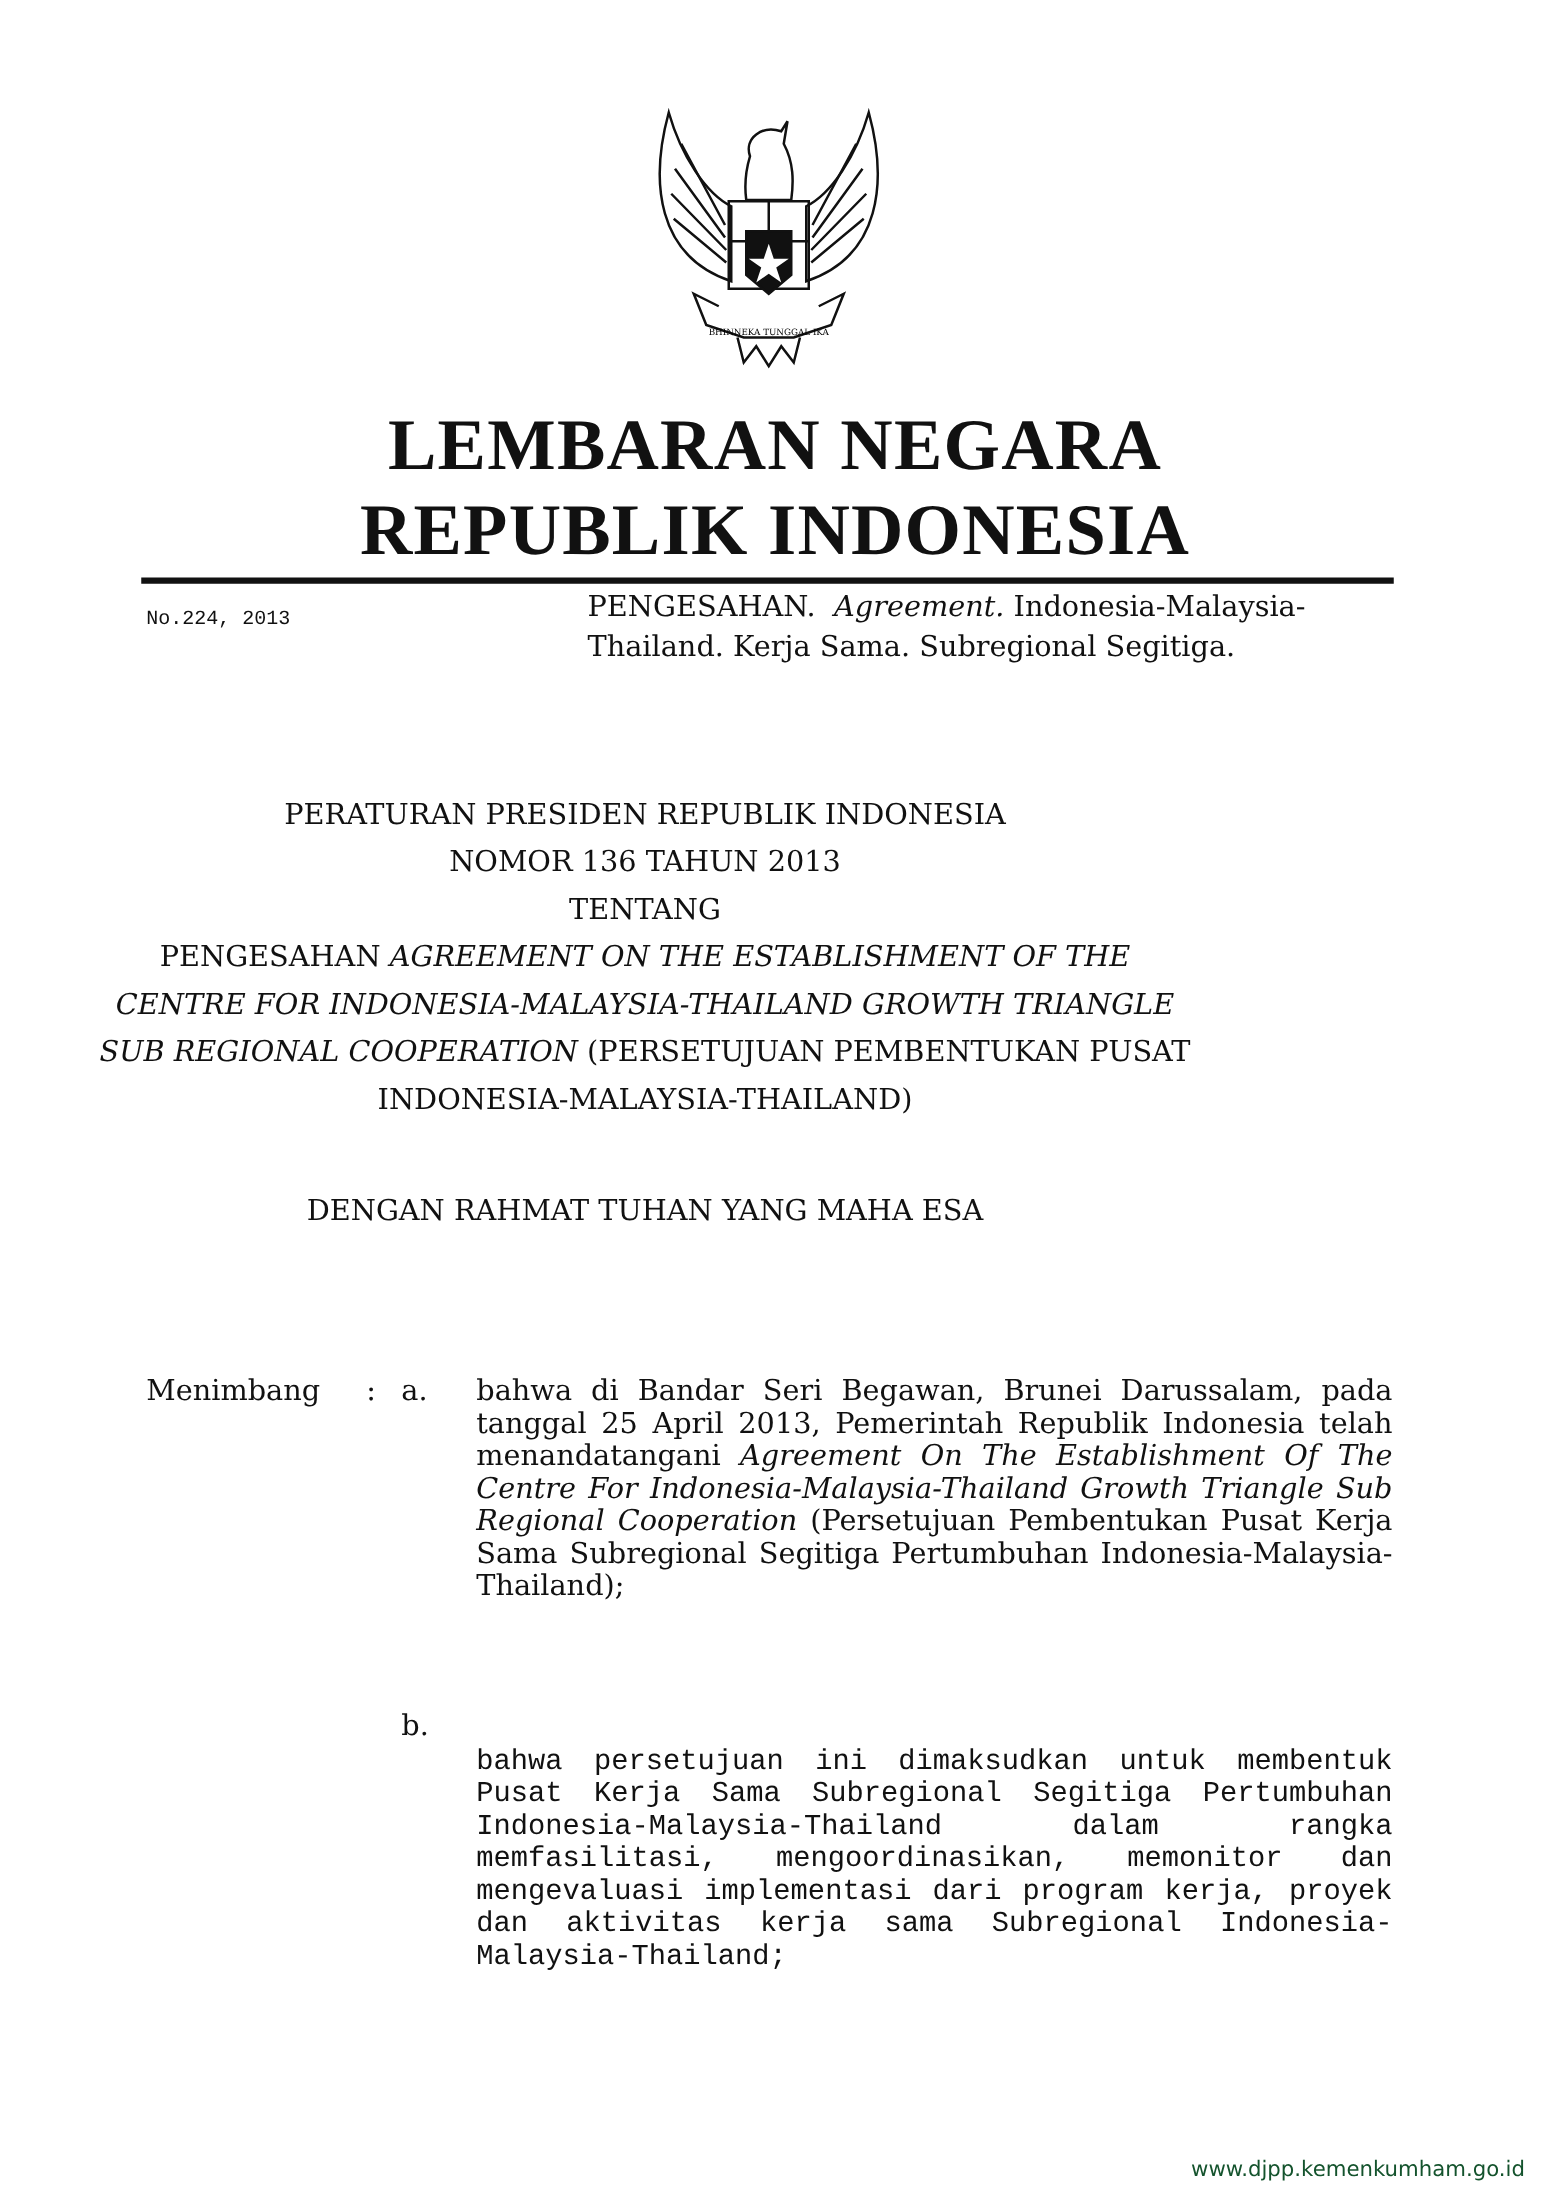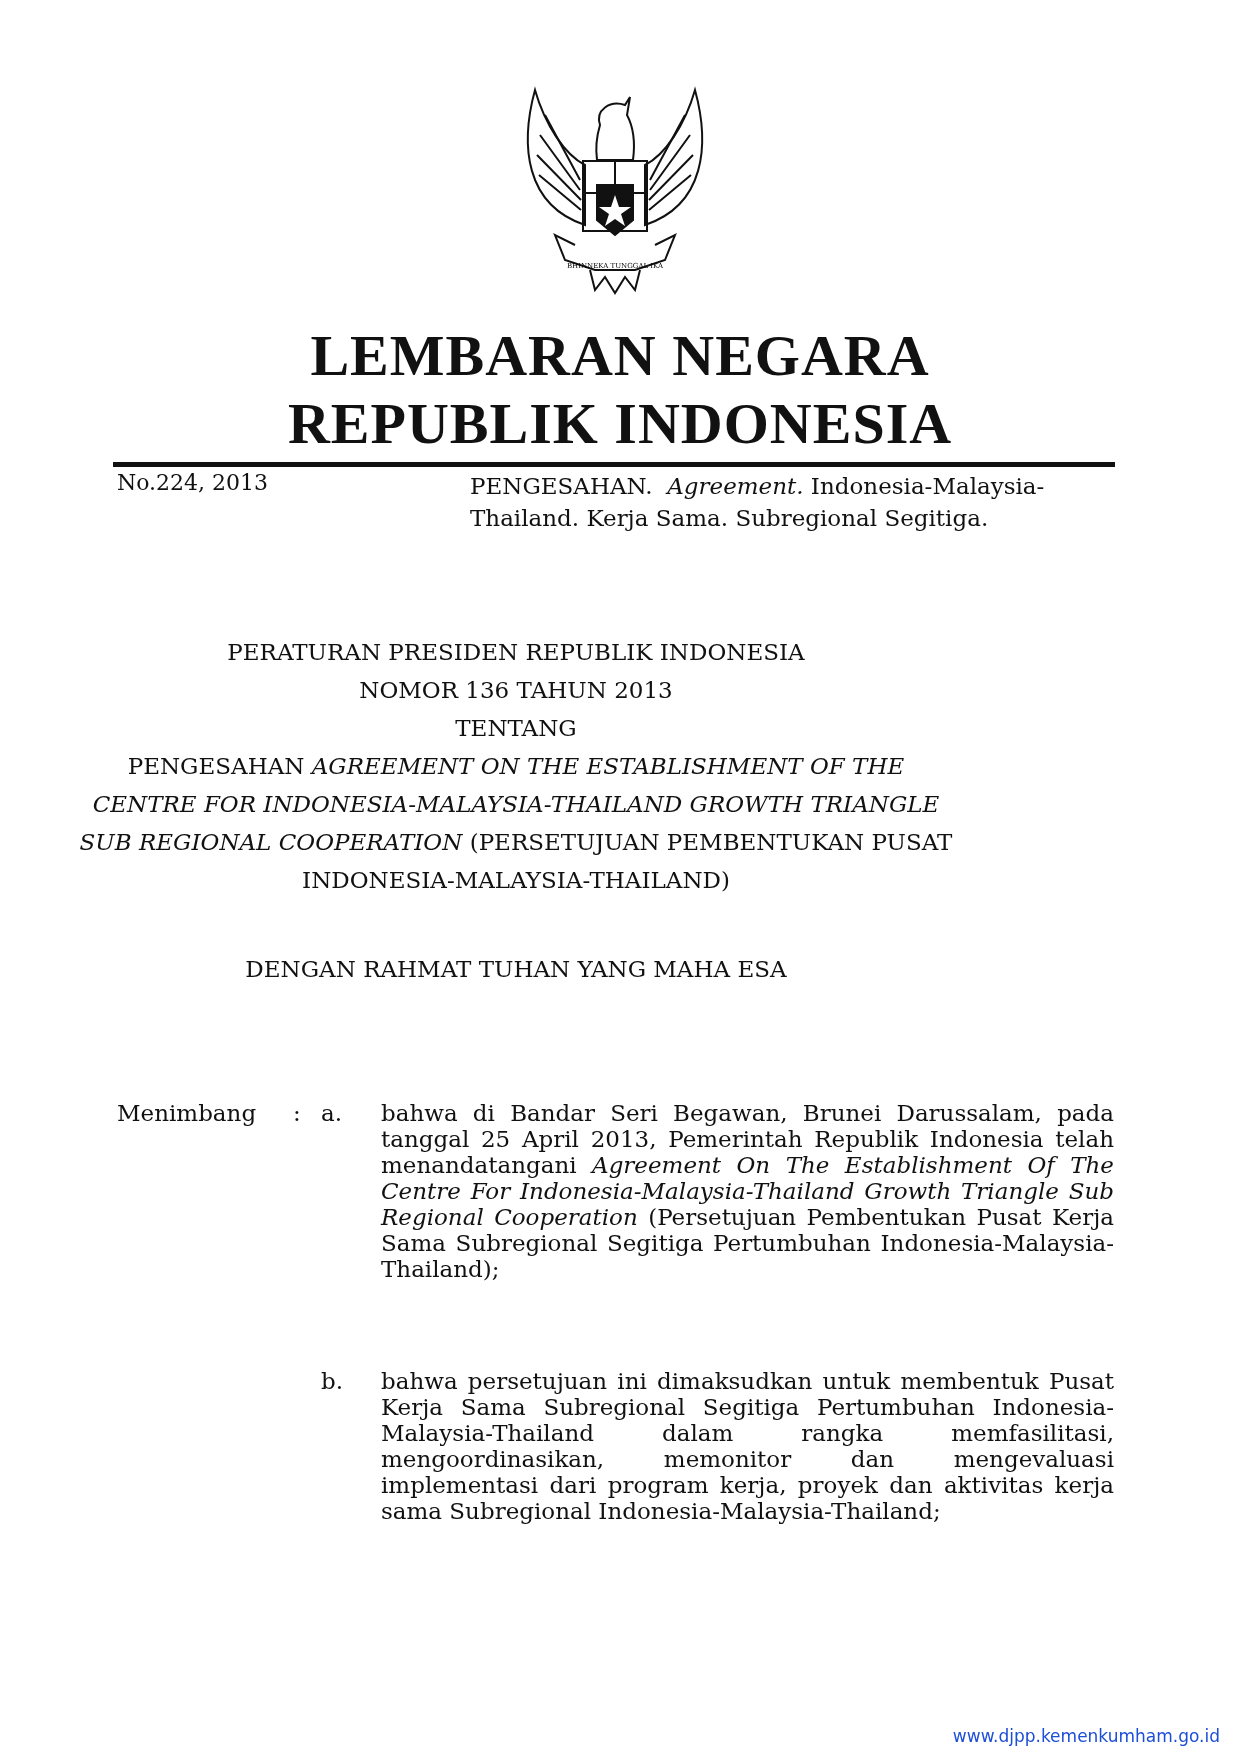--- a/index.html
+++ b/index.html
@@ -1,29 +1,29 @@
 <!DOCTYPE html>
 <html><head>
 <meta charset="utf-8">
 <style>
   html, body { margin:0; padding:0; background:#fff; }
   body { width:1240px; height:1755px; position:relative; overflow:hidden; font-family:"DejaVu Serif", serif; color:#111; }
   .emblem { position:absolute; left:520px; left:515px; top:85px; width:200px; height:210px; }
   .title { position:absolute; left:0; width:1240px; text-align:center; font-family:"Liberation Serif", serif; font-weight:bold; font-size:58px; letter-spacing:1px; }
   .t1 { top:322px; } .t2 { top:390px; }
   .rule { position:absolute; left:113px; width:1002px; height:5px; background:#111; top:462px; }
-  .no { position:absolute; left:117px; top:470px; font-size:22px; }
+  .no { position:absolute; left:117px; top:486px; font-size:16px;font-family:Liberation Mono, monospace; }
   .subj { position:absolute; left:470px; top:470px; width:645px; font-size:23px; line-height:32px; }
   .center { position:absolute; left:0; width:1032px; text-align:center; font-size:23px; line-height:38px; }
   .heading { top:633px; }
   .dengan { top:950px; line-height:39px; }
   .lab { position:absolute; font-size:23px; }
   .para { position:absolute; left:381px; width:733px; font-size:23px; line-height:26px; text-align:justify; }
   .para i { font-style:italic; }
-  .footer { position:absolute; right:20px; top:1726px; font-family:"DejaVu Sans", sans-serif; font-size:17px; color:#1d4ed8; }
+  .footer { position:absolute; right:20px; top:1726px; font-family:"DejaVu Sans", sans-serif; font-size:17px; color:#14532d; }
 </style>
 </head>
 <body>
 
 <div class="emblem">
   <svg width="200" height="210" viewBox="0 0 200 210">
     <g fill="none" stroke="#111" stroke-width="2">
       <path d="M20 5 C5 60 10 120 70 140 L70 80 C50 70 30 40 20 5 Z"></path>
       <path d="M180 5 C195 60 190 120 130 140 L130 80 C150 70 170 40 180 5 Z"></path>
       <path d="M30 30 L65 95 M25 50 L65 105 M22 70 L66 115 M24 90 L66 125"></path>
@@ -67,15 +67,15 @@
 </div>
 
 <div class="lab" style="left:117px; top:1100px;">Menimbang</div>
 <div class="lab" style="left:293px; top:1100px;">:</div>
 <div class="lab" style="left:321px; top:1100px;">a.</div>
 <div class="para" style="top:1100px;">
   <span>bahwa di Bandar Seri Begawan, Brunei Darussalam, pada tanggal 25 April 2013, Pemerintah Republik Indonesia telah menandatangani </span><i>Agreement On The Establishment Of The Centre For Indonesia-Malaysia-Thailand Growth Triangle Sub Regional Cooperation</i><span> (Persetujuan Pembentukan Pusat Kerja Sama Subregional Segitiga Pertumbuhan Indonesia-Malaysia-Thailand);</span>
 </div>
 
 <div class="lab" style="left:321px; top:1368px;">b.</div>
-<div class="para" style="top:1368px;">bahwa persetujuan ini dimaksudkan untuk membentuk Pusat Kerja Sama Subregional Segitiga Pertumbuhan Indonesia-Malaysia-Thailand dalam rangka memfasilitasi, mengoordinasikan, memonitor dan mengevaluasi implementasi dari program kerja, proyek dan aktivitas kerja sama Subregional Indonesia-Malaysia-Thailand;</div>
+<div class="para" style="top:1396px;font-family:Liberation Mono, monospace;">bahwa persetujuan ini dimaksudkan untuk membentuk Pusat Kerja Sama Subregional Segitiga Pertumbuhan Indonesia-Malaysia-Thailand dalam rangka memfasilitasi, mengoordinasikan, memonitor dan mengevaluasi implementasi dari program kerja, proyek dan aktivitas kerja sama Subregional Indonesia-Malaysia-Thailand;</div>
 
 <div class="footer">www.djpp.kemenkumham.go.id</div>
 
 </body></html>

